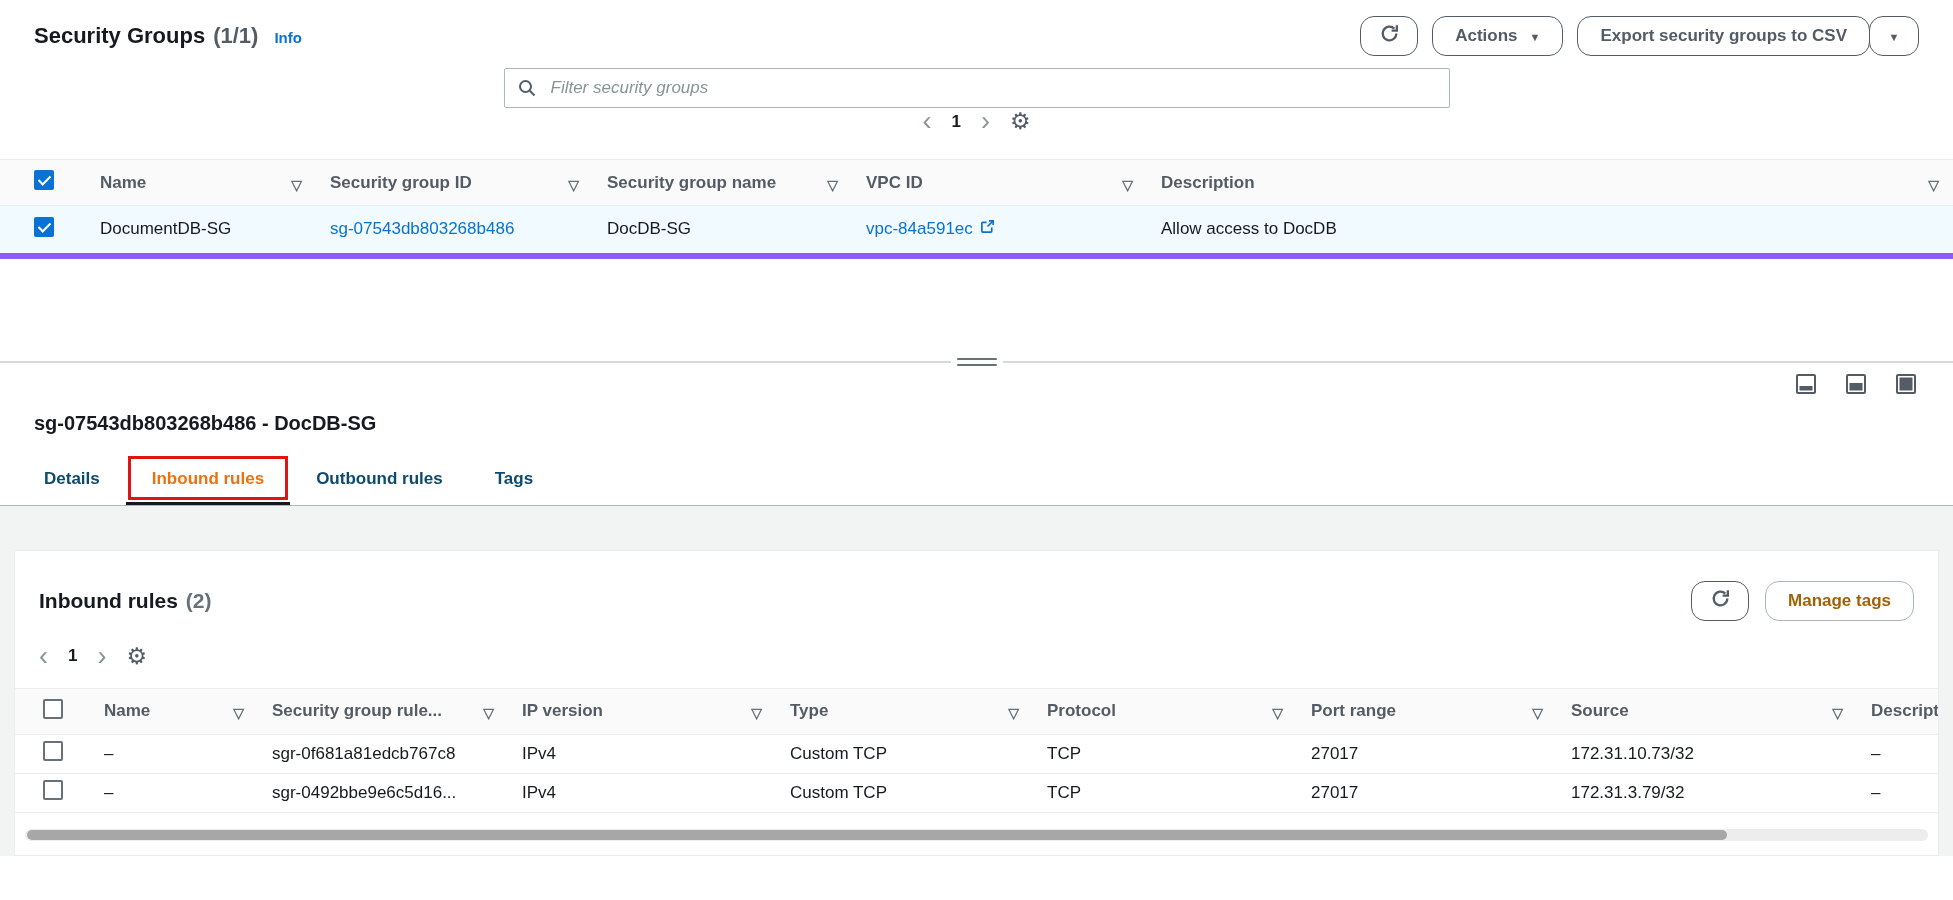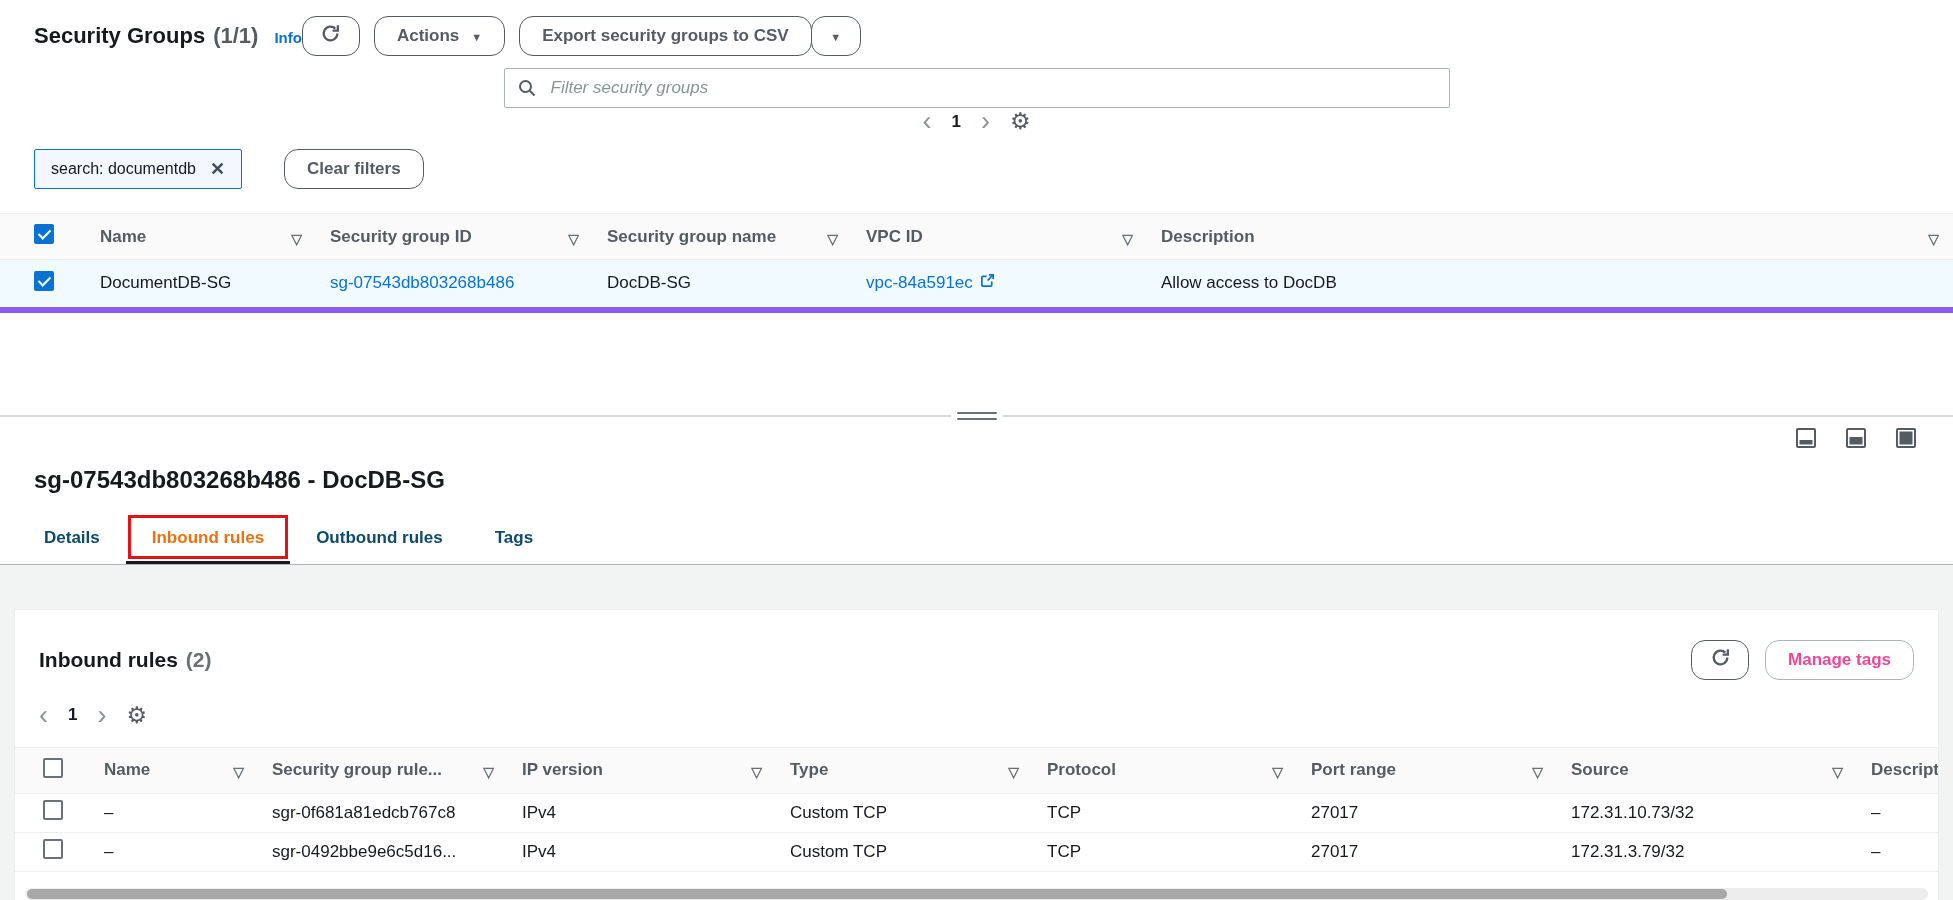--- a/index.html
+++ b/index.html
@@ -16,21 +16,21 @@
   .btn {
     display: inline-flex; align-items: center; justify-content: center;
     height: 40px; padding: 0 22px; gap: 12px;
     border: 1px solid #545b64; border-radius: 14px;
     background: #fff; color: #545b64;
     font-family: inherit; font-size: 17px; font-weight: 700;
     cursor: pointer; white-space: nowrap;
   }
   .btn.icon-only { width: 58px; padding: 0; }
   .btn.primary { background: #ec7211; border-color: #ec7211; color: #fff; }
-  .btn.disabled { color: #ec4899; border-color: #aab7b8; cursor: default; }
+  .btn.disabled { color: #a16207; border-color: #aab7b8; cursor: default; }
   .btn .caret { font-size: 11px; line-height: 1; position: relative; top: 1px; }
   .split { display: inline-flex; }
   .split .seg-caret { width: 50px; padding: 0; margin-left: -1px; }
 
   .search { position: relative; }
   .search input {
     width: 100%; height: 40px;
     border: 1px solid #aab7b8; border-radius: 2px;
     padding: 0 14px 0 46px;
     font-family: inherit; font-size: 17px; color: #16191f; background: #fff;
@@ -50,21 +50,21 @@
     width: 5px; height: 10px;
     border: solid #fff; border-width: 0 2.5px 2.5px 0;
     transform: rotate(45deg);
   }
 
   .sort { font-size: 14px; color: #687078; cursor: pointer; flex: none; }
   .link { color: #0972d3; cursor: pointer; }
 
   
   .top-pane { padding-top: 14px; }
-  .header-row { display: flex; align-items: center; padding: 0 34px; height: 44px; }
+  .header-row { display: flex; justify-content: space-between; align-items: center; padding: 0 34px; height: 44px; gap: 32px; }
   .page-title { font-size: 22px; font-weight: 700; display: flex; align-items: baseline; gap: 8px; }
   .page-title .count { color: #545b64; font-weight: 700; }
   .info-link { color: #0972d3; font-size: 15px; font-weight: 700; margin-left: 8px; }
   .top-actions { display: flex; gap: 14px; align-items: center; }
 
   .filter-row { display: flex; justify-content: space-between; align-items: center; padding: 0 34px; margin-top: 10px; flex-direction: column; }
   .filter-row .search { width: 946px; }
 
   .chip-row { display: flex; align-items: center; gap: 42px; padding: 0 34px; margin-top: 14px; }
   .chip {
@@ -96,21 +96,21 @@
     position: absolute; left: 50%; top: 50%; transform: translate(-50%, -50%);
     width: 52px; height: 18px; background: #fff;
     display: flex; flex-direction: column; justify-content: center; gap: 4px; cursor: row-resize;
   }
   .handle i { display: block; height: 2px; background: #687078; border-radius: 2px; margin: 0 6px; }
 
   .layout-icons { display: flex; justify-content: flex-end; gap: 28px; padding: 10px 36px 0 0; }
   .layout-icons svg { cursor: pointer; }
 
   
-  .detail-title { padding: 0 34px; margin-top: 12px; font-size: 24px; font-weight: 700; }
+  .detail-title { padding: 0 34px; margin-top: 12px; font-size: 20px; font-weight: 700; }
 
   .tabs { display: flex; margin-top: 18px; border-bottom: 1px solid #aab7b8; padding-left: 18px; }
   .tab {
     position: relative; height: 52px; display: inline-flex; align-items: center;
     padding: 0 26px; font-size: 17px; font-weight: 700; color: #0c4a6e; cursor: pointer;
   }
   .tab.active { color: #ec7211; box-shadow: inset 0 -3px 0 #16191f; }
   .red-frame { position: absolute; top: 3px; left: 2px; right: 2px; bottom: 5px; border: 3px solid #e01414; pointer-events: none; }
 
   .detail-content { background: #f2f3f3; padding: 44px 14px 0; min-height: 330px; }
@@ -178,29 +178,20 @@
       <input type="text" placeholder="Filter security groups" style="">
     </div>
     <div class="pager">
       <span class="pg-arrow">‹</span>
       <span class="pg-num">1</span>
       <span class="pg-arrow">›</span>
       <span class="gear">⚙</span>
     </div>
   </div>
 
-  <div class="chip-row">
-    <span class="chip">
-      <span>search: documentdb</span>
-      <span class="x">✕</span>
-    </span>
-    <button class="btn">
-      <span>Clear filters</span>
-    </button>
-  </div>
 
   <table class="grid grid-top">
     <colgroup>
         <col style="width:86px">
         <col style="width:230px">
         <col style="width:277px">
         <col style="width:259px">
         <col style="width:295px">
         <col>
       </colgroup>

